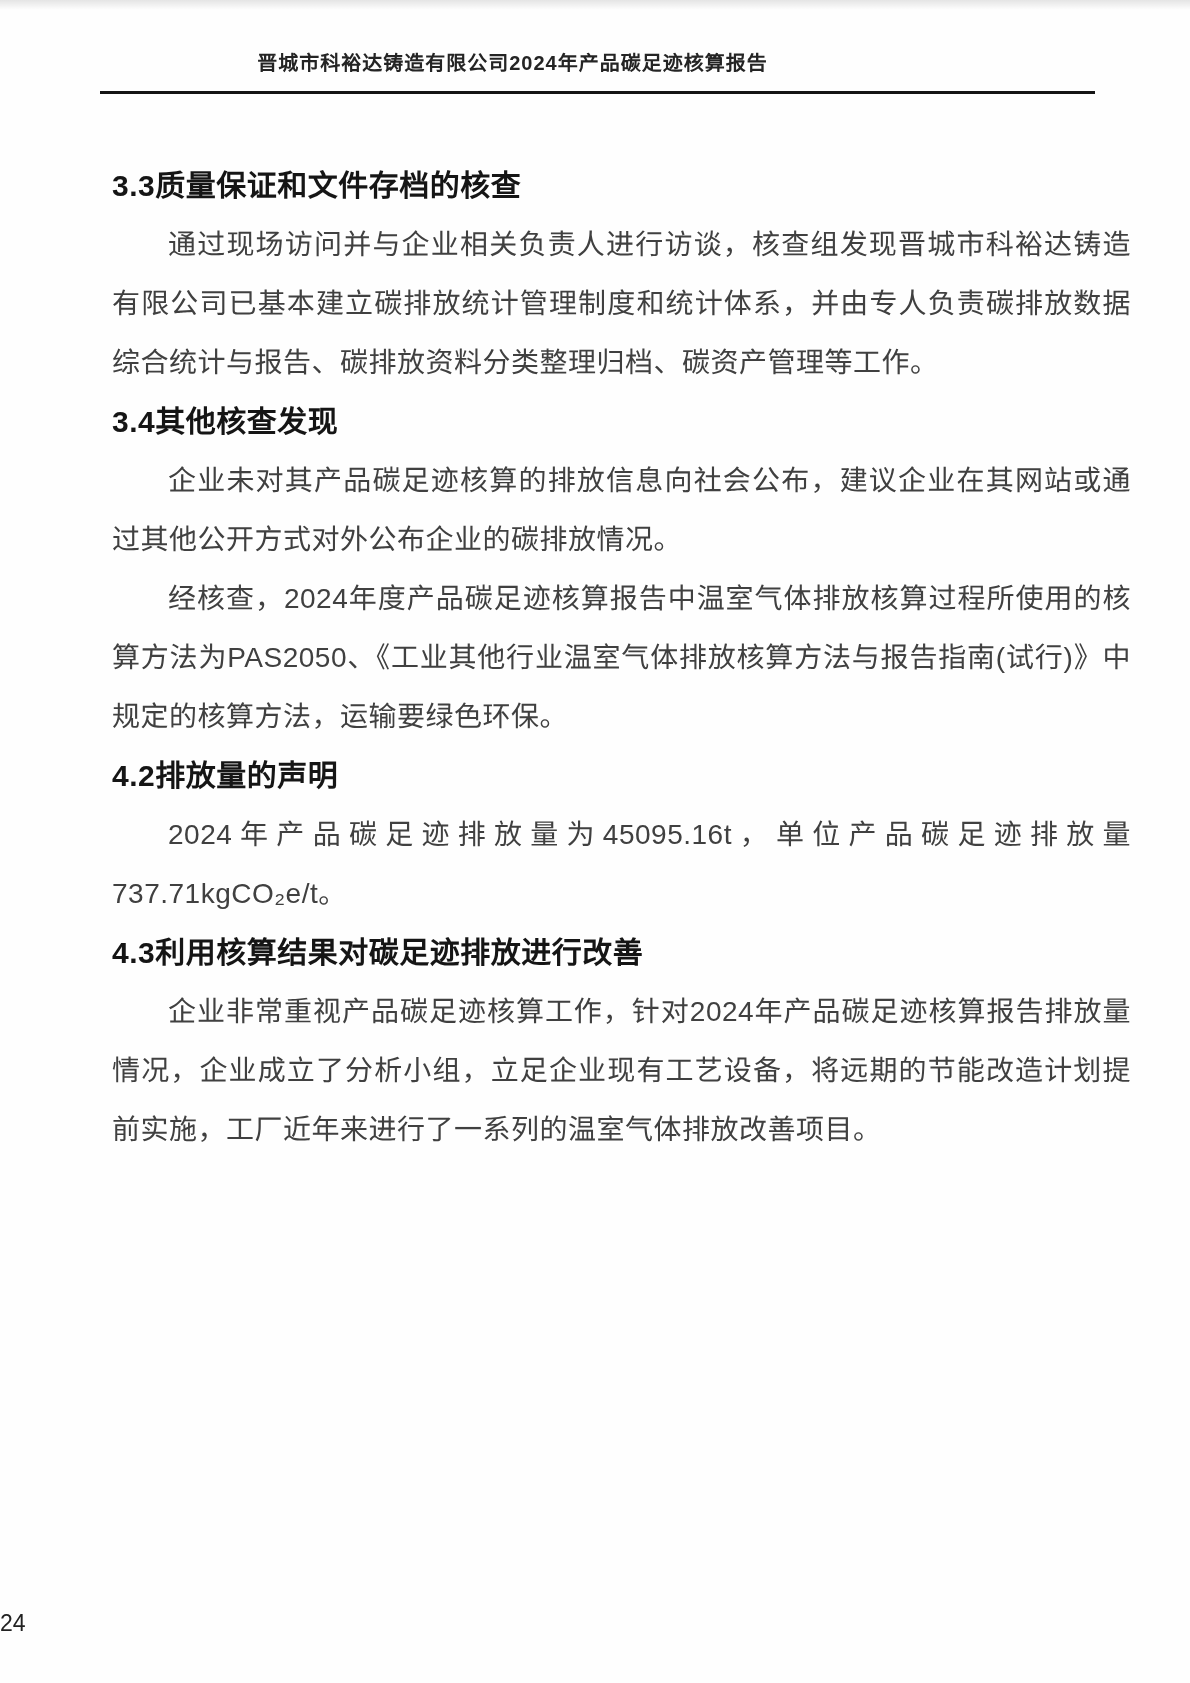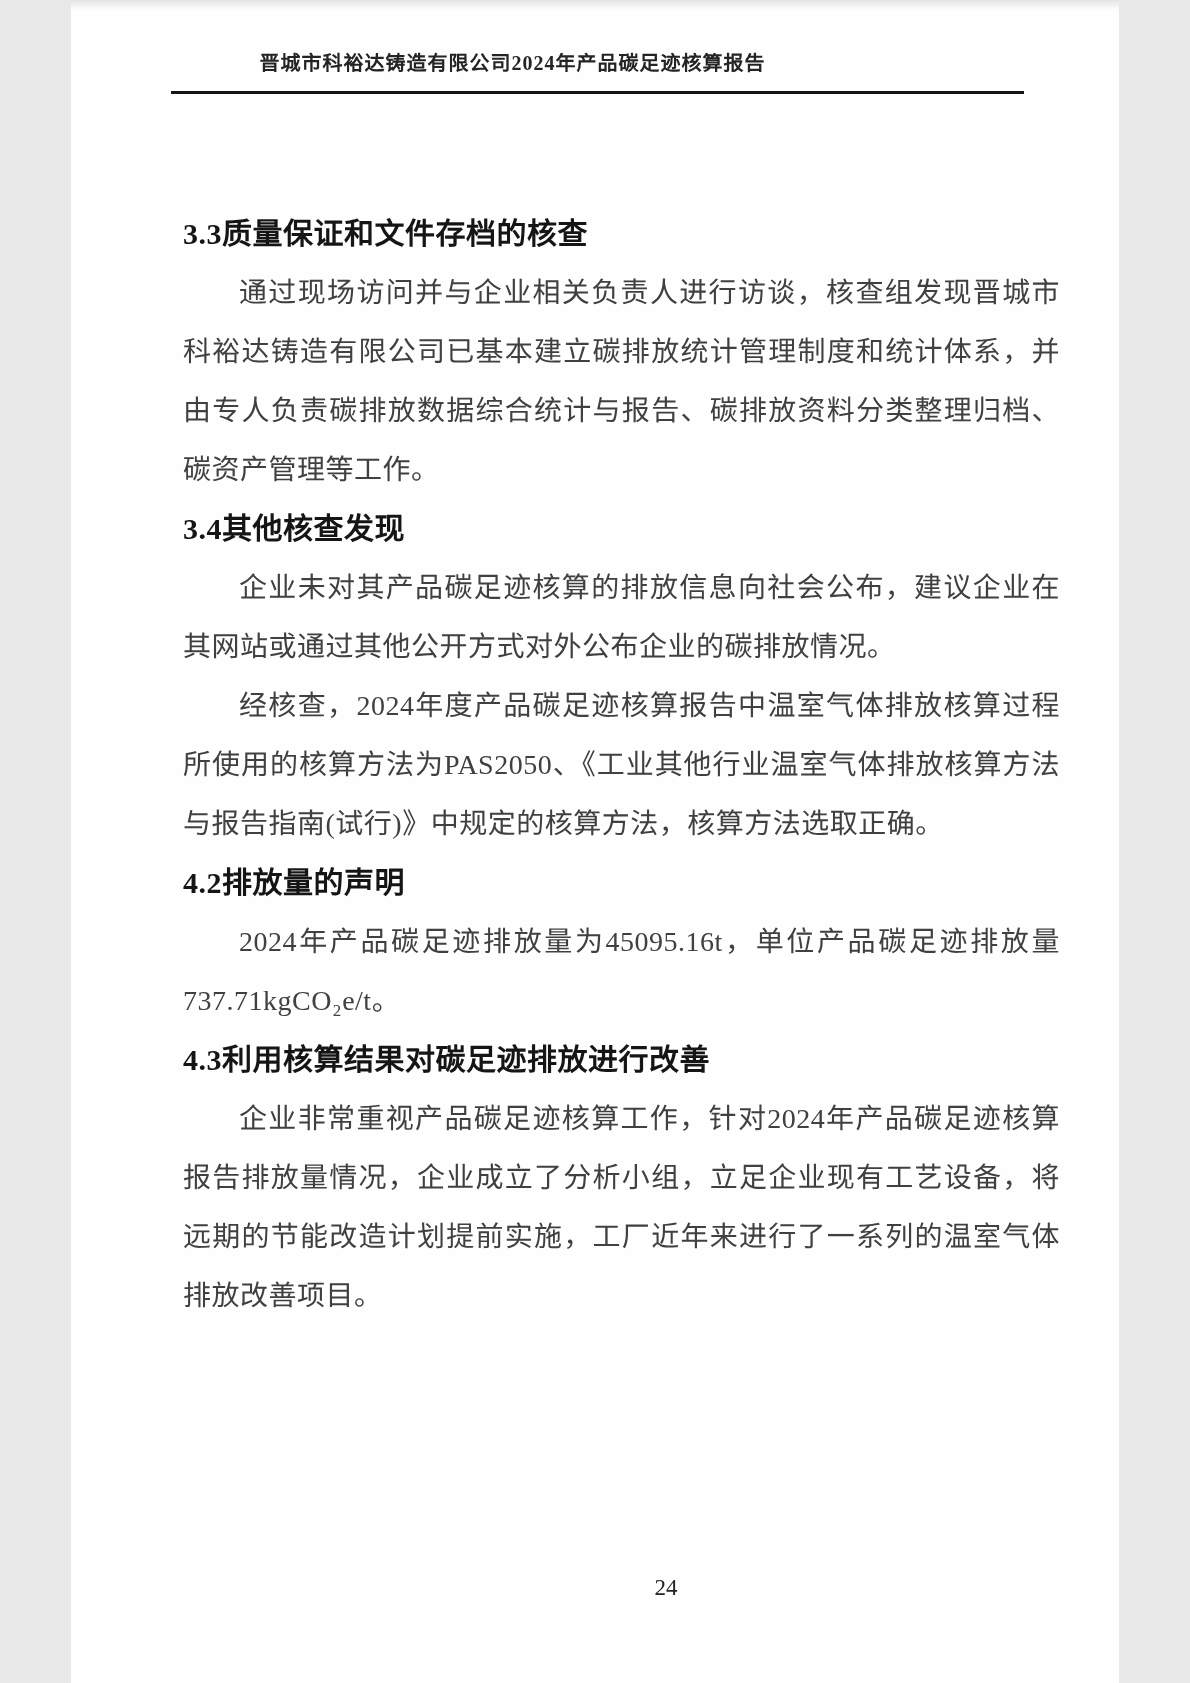--- a/index.html
+++ b/index.html
@@ -2,26 +2,26 @@
 <html lang="zh-CN"><head>
 <meta charset="utf-8">
 <style>
   html, body {
     margin: 0;
     padding: 0;
     background: #e8e8e8;
   }
   .page {
     position: relative;
-    width: 1048px;
+    width: 1190px;
     height: 1683px;
     margin: 0 auto;
     background: #fefefe;
     color: #1b1b1b;
-    font-family: Liberation Serif, serif;
+    font-family: Liberation Sans, sans-serif;
     overflow: hidden;
   }
   
   .page::before {
     content: "";
     position: absolute;
     top: 0; left: 0; right: 0;
     height: 10px;
     background: linear-gradient(180deg, rgba(0,0,0,0.10), rgba(0,0,0,0));
     pointer-events: none;
@@ -40,21 +40,20 @@
     white-space: nowrap;
   }
   .header-rule {
     margin: 15px 95px 0 100px;
     border: none;
     border-top: 3px solid #141414;
     height: 0;
   }
   .report-body {
     padding: 62px 59px 0 112px;
-    margin-top: 48px;
   }
   .heading {
     margin: 0;
     font-size: 30px;
     font-weight: 700;
     line-height: 59px;
     color: #151515;
     letter-spacing: 0.5px;
   }
   .para {
@@ -63,24 +62,23 @@
     font-weight: 400;
     line-height: 59px;
     text-align: justify;
     text-justify: inter-character;
     text-indent: 2em;
     letter-spacing: 0.5px;
     color: #404040;
   }
   .page-footer {
     position: absolute;
-    top: 1575px;
+    top: 1610px;
     left: 0;
     width: 1190px;
-    text-align: center;
   }
   .page-number {
     font-size: 23px;
     color: #222222;
   }
 </style>
 </head>
 <body>
 
 <div class="page">
@@ -91,21 +89,21 @@
   <hr class="header-rule">
 
   <div class="report-body">
     <h2 class="heading">3.3质量保证和文件存档的核查</h2>
     <p class="para">通过现场访问并与企业相关负责人进行访谈，核查组发现晋城市科裕达铸造有限公司已基本建立碳排放统计管理制度和统计体系，并由专人负责碳排放数据综合统计与报告、碳排放资料分类整理归档、碳资产管理等工作。</p>
 
     <h2 class="heading">3.4其他核查发现</h2>
     <p class="para">企业未对其产品碳足迹核算的排放信息向社会公布，建议企业在其网站或通过其他公开方式对外公布企业的碳排放情况。</p>
 
 
-    <p class="para">经核查，2024年度产品碳足迹核算报告中温室气体排放核算过程所使用的核算方法为PAS2050、《工业其他行业温室气体排放核算方法与报告指南(试行)》中规定的核算方法，核算方法选取正确。</p>
+    <p class="para">经核查，2024年度产品碳足迹核算报告中温室气体排放核算过程所使用的核算方法为PAS2050、《工业其他行业温室气体排放核算方法与报告指南(试行)》中规定的核算方法，运输要绿色环保。</p>
 
     <h2 class="heading">4.2排放量的声明</h2>
     <p class="para">2024年产品碳足迹排放量为45095.16t，单位产品碳足迹排放量737.71kgCO₂e/t。</p>
 
     <h2 class="heading">4.3利用核算结果对碳足迹排放进行改善</h2>
     <p class="para">企业非常重视产品碳足迹核算工作，针对2024年产品碳足迹核算报告排放量情况，企业成立了分析小组，立足企业现有工艺设备，将远期的节能改造计划提前实施，工厂近年来进行了一系列的温室气体排放改善项目。</p>
   </div>
 
   <div class="page-footer">
     <span class="page-number">24</span>

